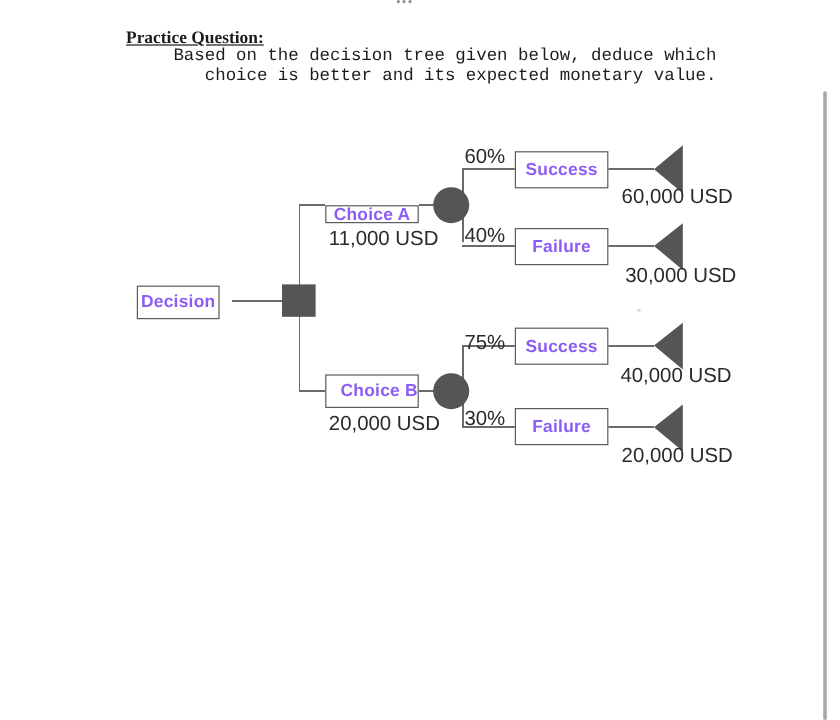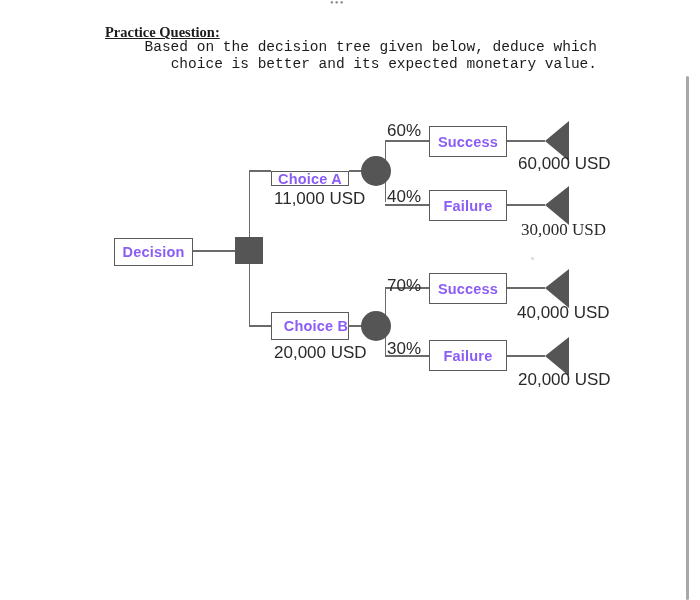--- a/index.html
+++ b/index.html
@@ -91,21 +91,21 @@
     display: flex;
     align-items: center;
     justify-content: center;
     font-family: "Liberation Sans", sans-serif;
     font-weight: bold;
     font-size: 14.5px;
     color: #8b5cf6;
     letter-spacing: 0.2px;
     white-space: nowrap;
   }
-  .box-decision { left: 114px; top: 238px; width: 79px; height: 28px; }
+  .box-decision { left: 114px; top: 238px; width: 69px; height: 28px; }
   .box-choice-a { left: 271px; top: 158px; width: 78px; height: 15px; margin-top: 13px; }
   .box-choice-b { left: 271px; top: 312px; width: 78px; height: 28px; padding-left: 12px; }
   .box-a-success { left: 429px; top: 126px; width: 78px; height: 31px; }
   .box-a-failure { left: 429px; top: 190px; width: 78px; height: 31px; }
   .box-b-success { left: 429px; top: 273px; width: 78px; height: 31px; }
   .box-b-failure { left: 429px; top: 340px; width: 78px; height: 31px; }
 
   
   .label {
     position: absolute;
@@ -114,21 +114,21 @@
     color: #2a2a2a;
     white-space: nowrap;
   }
   .lbl-a-cost { left: 274px; top: 189px; }
   .lbl-b-cost { left: 274px; top: 343px; }
   .lbl-p-a-success { left: 387px; top: 121px; }
   .lbl-p-a-failure { left: 387px; top: 187px; text-align: right; }
   .lbl-p-b-success { left: 387px; top: 276px; }
   .lbl-p-b-failure { left: 387px; top: 339px; text-align: right; }
   .lbl-v-a-success { left: 518px; top: 154px; }
-  .lbl-v-a-failure { left: 521px; top: 220px; font-family: Liberation Serif, serif; }
+  .lbl-v-a-failure { left: 521px; top: 220px; }
   .lbl-v-b-success { left: 517px; top: 303px; }
   .lbl-v-b-failure { left: 518px; top: 370px; }
 
   
   .speck {
     position: absolute;
     left: 531px;
     top: 257px;
     width: 3px;
     height: 3px;
@@ -198,21 +198,21 @@
     <div class="node-box box-a-success">Success</div>
     <div class="node-box box-a-failure">Failure</div>
     <div class="node-box box-b-success">Success</div>
     <div class="node-box box-b-failure">Failure</div>
 
     <div class="label lbl-a-cost">11,000 USD</div>
     <div class="label lbl-b-cost">20,000 USD</div>
 
     <div class="label lbl-p-a-success">60%</div>
     <div class="label lbl-p-a-failure">40%</div>
-    <div class="label lbl-p-b-success">70%</div>
+    <div class="label lbl-p-b-success">75%</div>
     <div class="label lbl-p-b-failure">30%</div>
 
     <div class="label lbl-v-a-success">60,000 USD</div>
     <div class="label lbl-v-a-failure">30,000 USD</div>
     <div class="label lbl-v-b-success">40,000 USD</div>
     <div class="label lbl-v-b-failure">20,000 USD</div>
 
     <div class="speck"></div>
   </div>
 </div>

